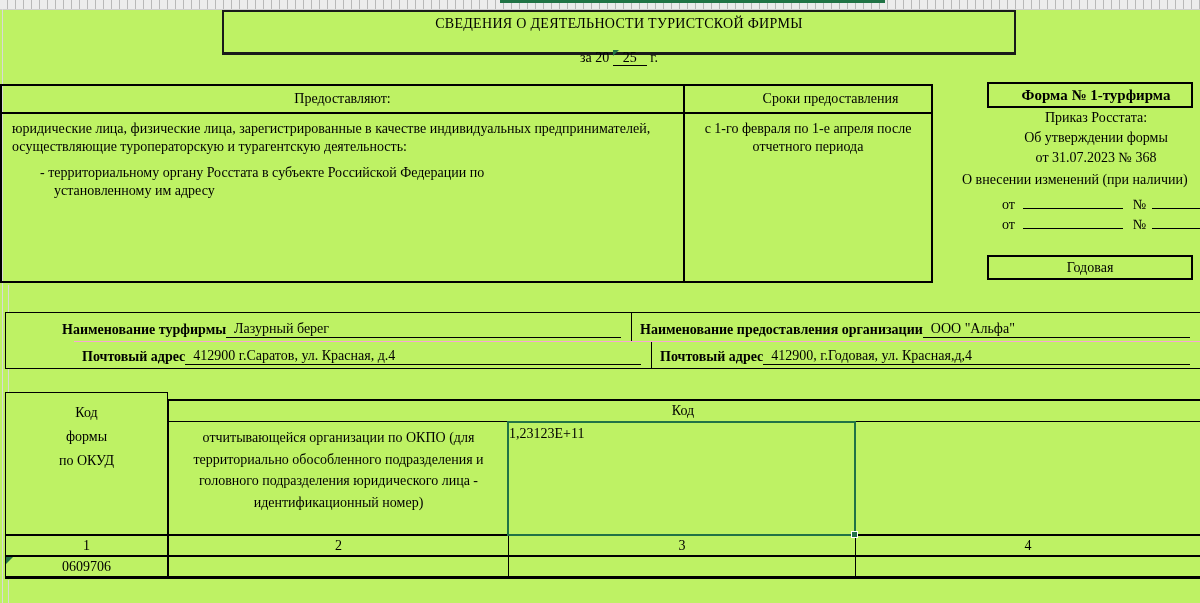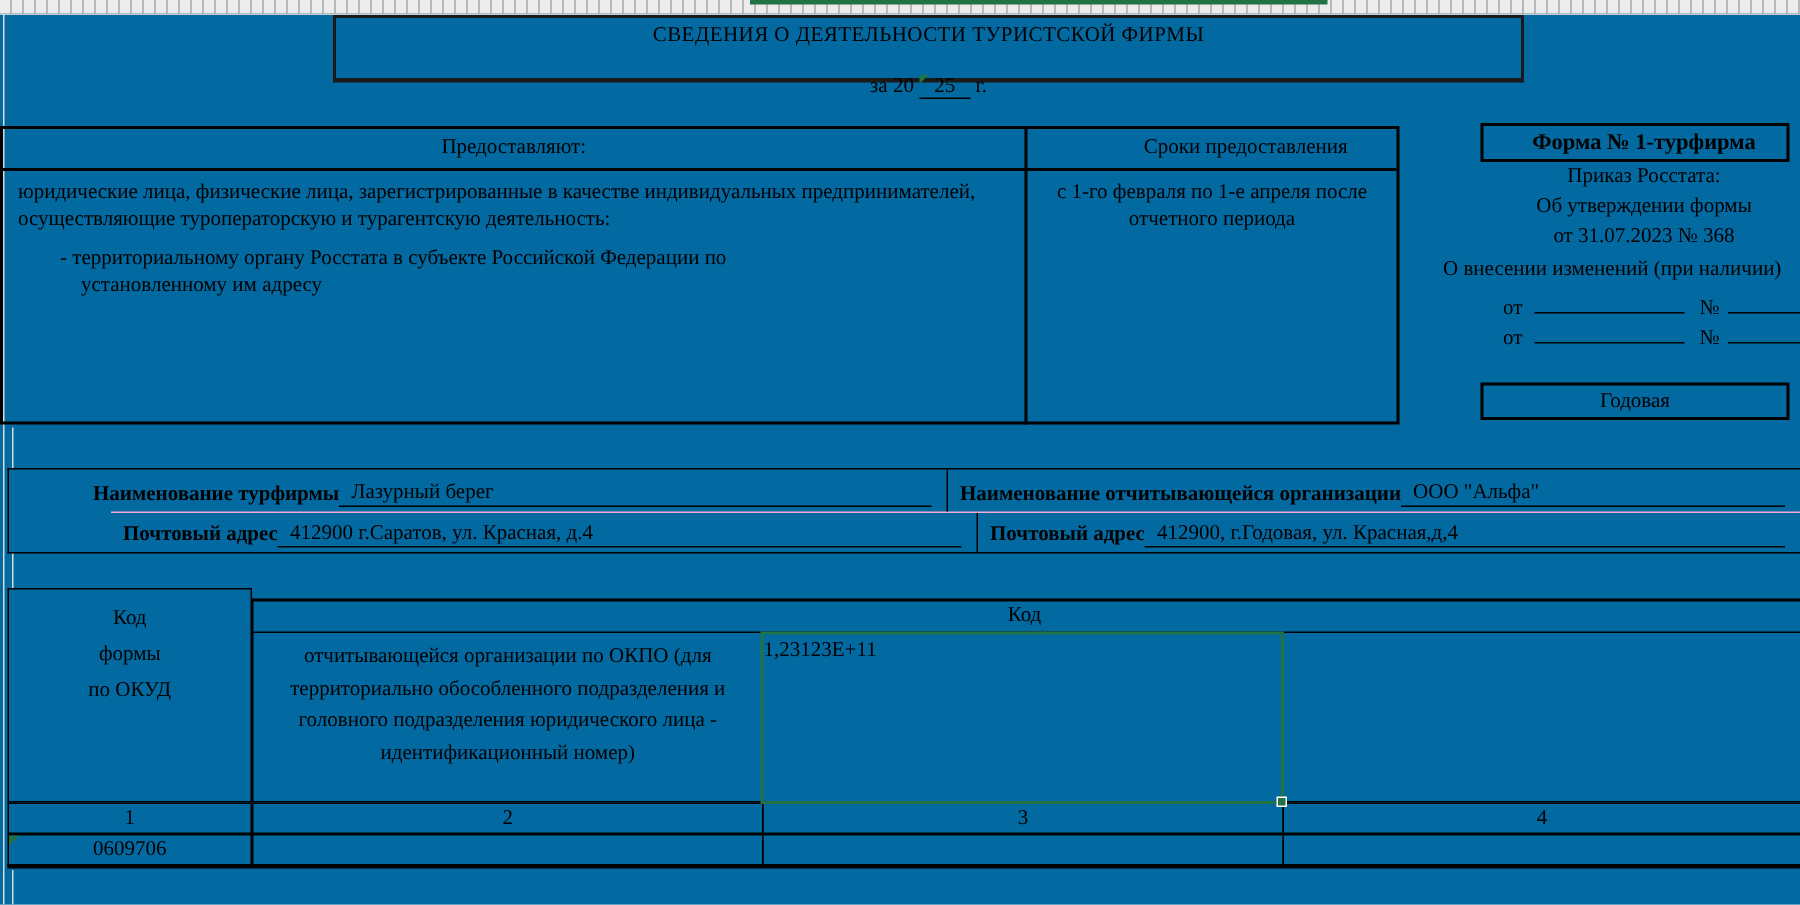--- a/index.html
+++ b/index.html
@@ -1,21 +1,21 @@
 <!DOCTYPE html>
 <html><head>
 <meta charset="utf-8">
 <style>
   html,body{margin:0;padding:0;}
   body{
     width:1200px;height:603px;overflow:hidden;background:#ffffff;
     font-family:"Liberation Serif","DejaVu Serif",serif;
     color:#000;font-size:14px;
   }
-  .canvas{position:relative;width:1200px;height:603px;background:#0369a1;}
+  .canvas{position:relative;width:1200px;height:603px;background:#bef264;}
   .abs{position:absolute;}
 
   
   .col-strip{
     left:0;top:0;width:1200px;height:9px;
     background:repeating-linear-gradient(90deg,#ececec 0px,#ececec 7px,#b8b8b8 7px,#b8b8b8 8px);
     border-bottom:1px solid #cfcfcf;
   }
   .col-strip-highlight{left:500px;top:0;width:385px;height:3px;background:#217346;}
 
@@ -171,21 +171,21 @@
 
   <div class="abs annual-box">Годовая</div>
 
   <div class="abs t2">
     <div class="t2-row">
       <div class="t2-cell t2-cell-left">
         <span class="t2-label">Наименование турфирмы</span>
         <span class="t2-value">Лазурный берег</span>
       </div>
       <div class="t2-cell t2-cell-right">
-        <span class="t2-label">Наименование отчитывающейся организации</span>
+        <span class="t2-label">Наименование предоставления организации</span>
         <span class="t2-value">ООО "Альфа"</span>
       </div>
     </div>
     <div class="t2-row">
       <div class="t2-cell t2-cell-left">
         <span class="t2-label">Почтовый адрес</span>
         <span class="t2-value">412900 г.Саратов, ул. Красная, д.4</span>
       </div>
       <div class="t2-cell t2-cell-right">
         <span class="t2-label">Почтовый адрес</span>

